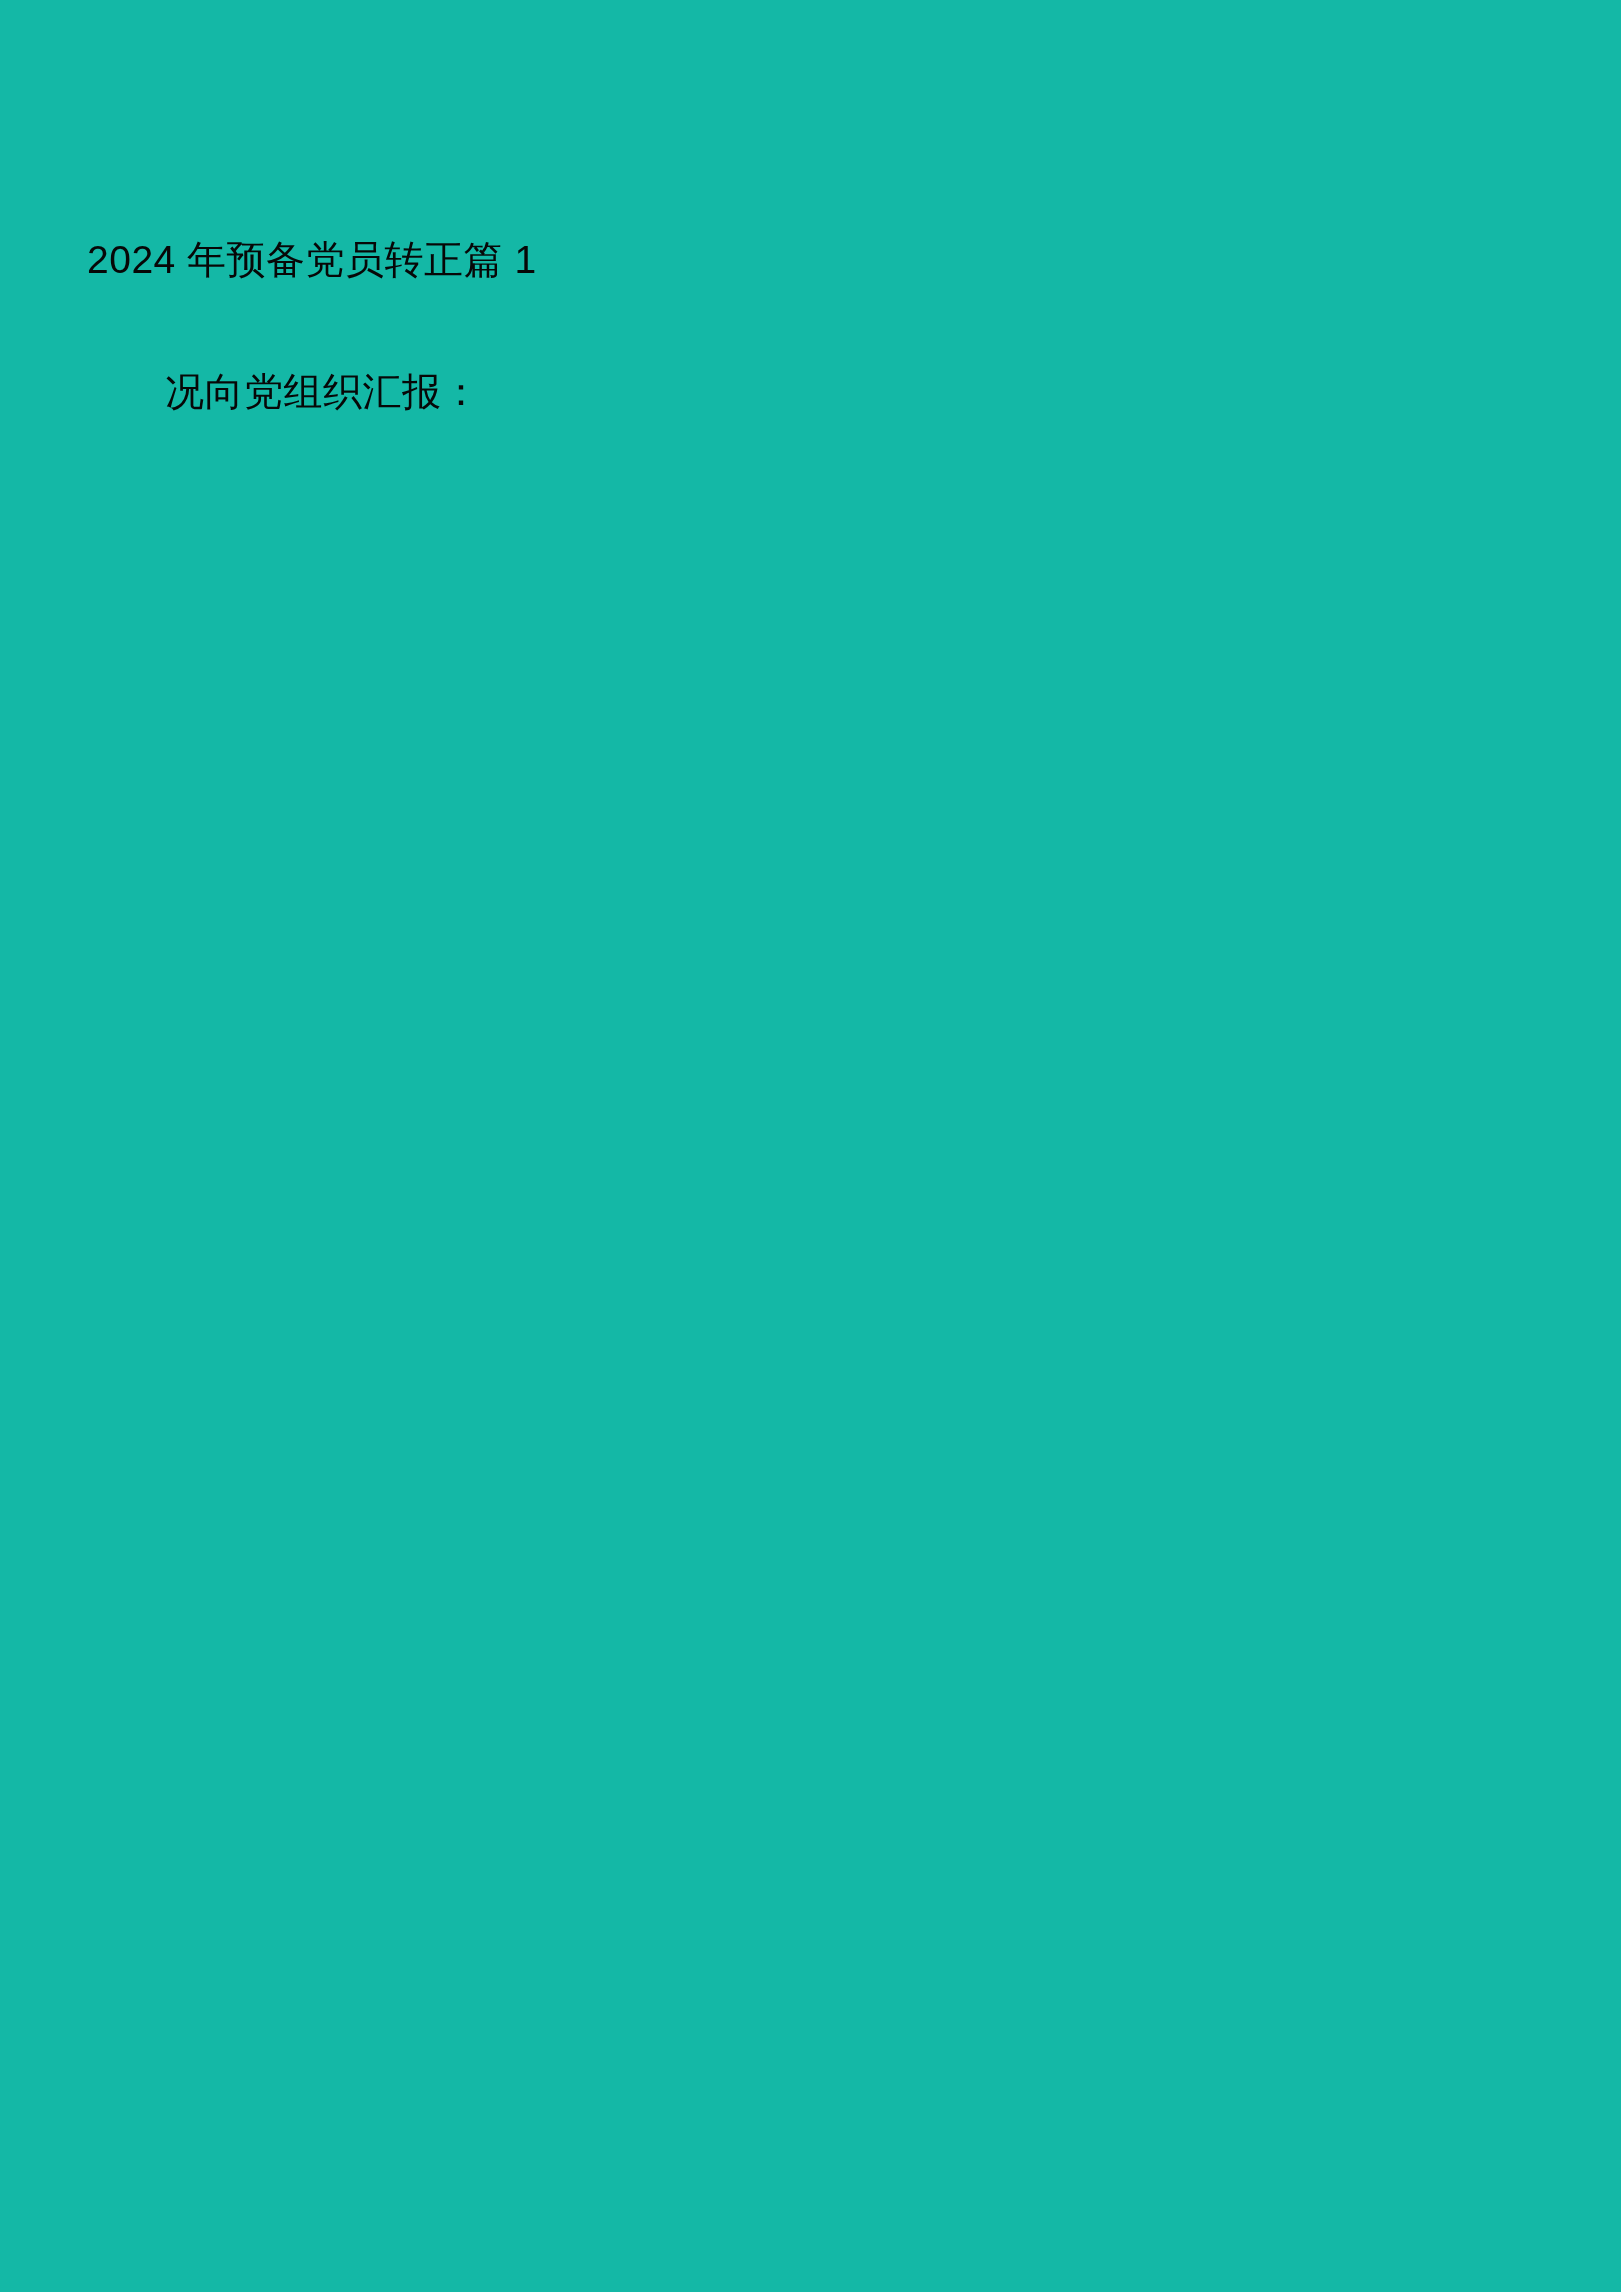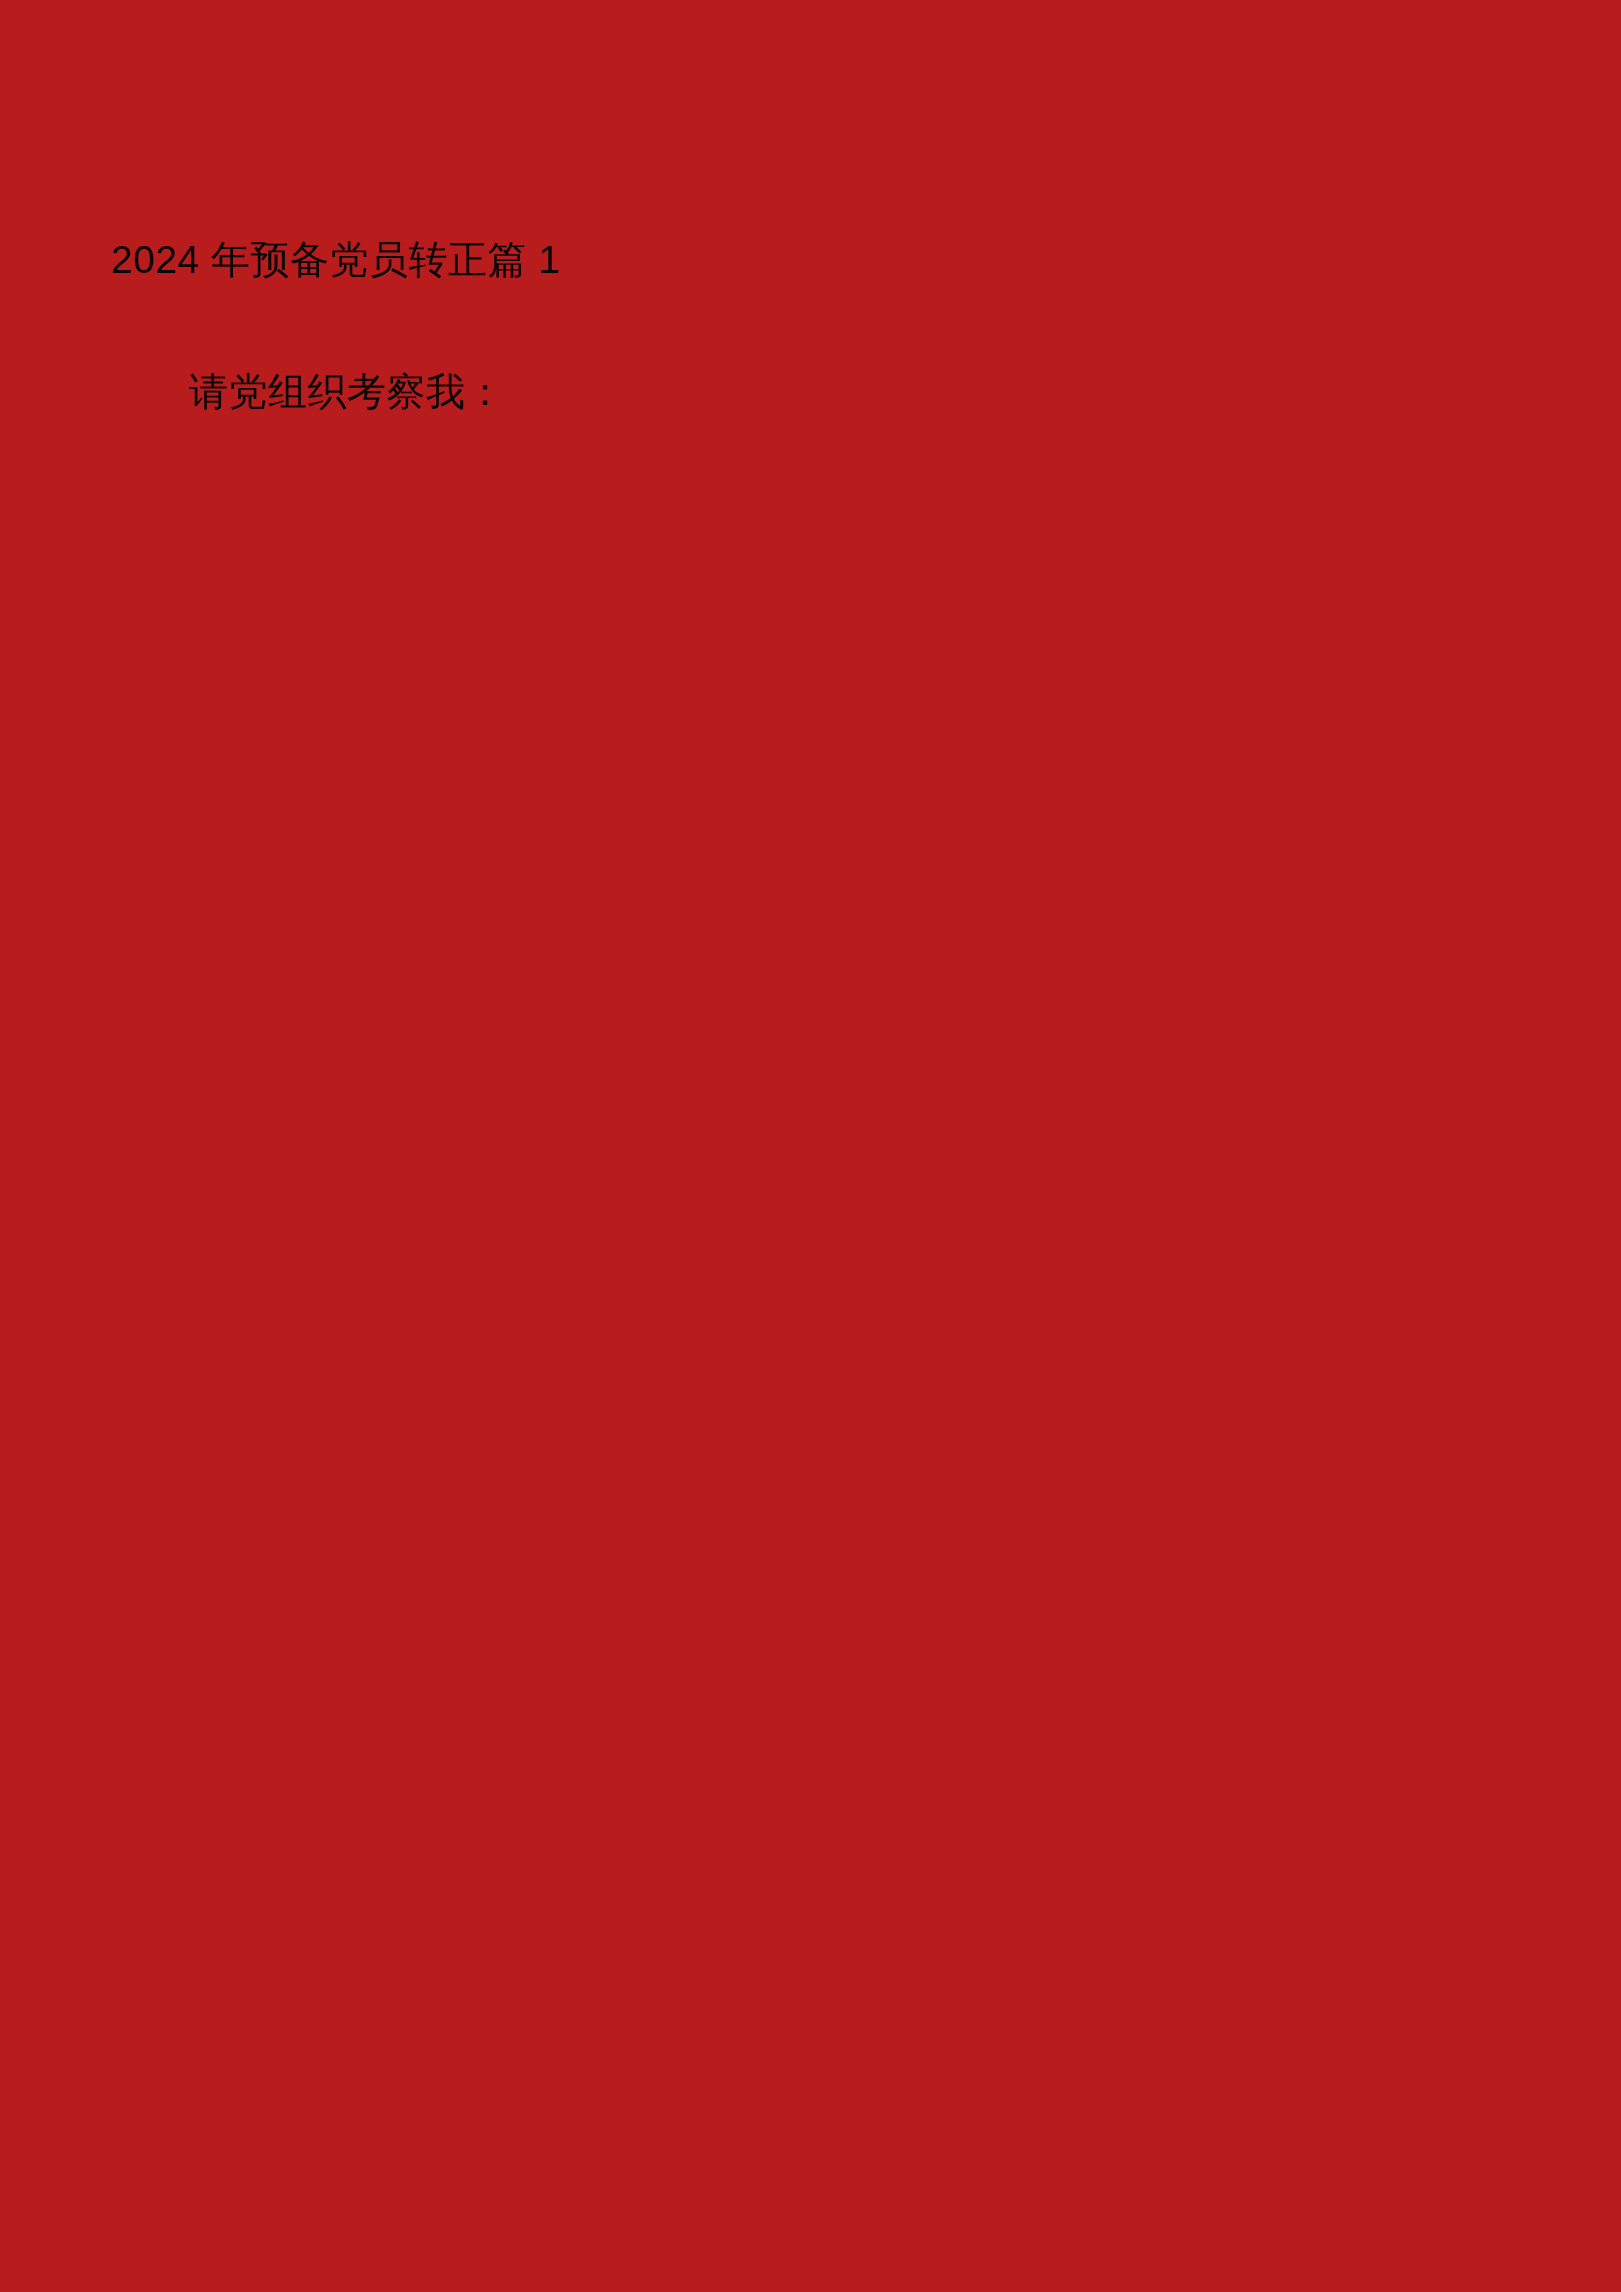--- a/index.html
+++ b/index.html
@@ -4,23 +4,23 @@
 <style>
   html, body {
     margin: 0;
     padding: 0;
     background: #ffffff;
   }
   .page {
     position: relative;
     width: 1621px;
     height: 2293px;
-    background: #b91c1c;
+    background: #14b8a6;
     box-sizing: border-box;
-    padding: 216px 167px 0 111px;
+    padding: 216px 167px 0 87px;
     font-family: "Liberation Sans", "DejaVu Sans", sans-serif;
     font-size: 39px;
     font-weight: 400;
     color: #070707;
     overflow: hidden;
   }
   .block {
     line-height: 88px;
     margin: 0 0 44px 0;
     text-align: justify;
@@ -37,20 +37,20 @@
     word-break: break-all;
   }
 </style>
 </head>
 <body>
 
 <div class="page">
 
   <div class="block doc-title">2024 年预备党员转正篇 1</div>
 
-  <div class="block indent">请党组织考察我：</div>
+  <div class="block indent">况向党组织汇报：</div>
 
 
 
 
 
 </div>
 
 
 </body></html>

